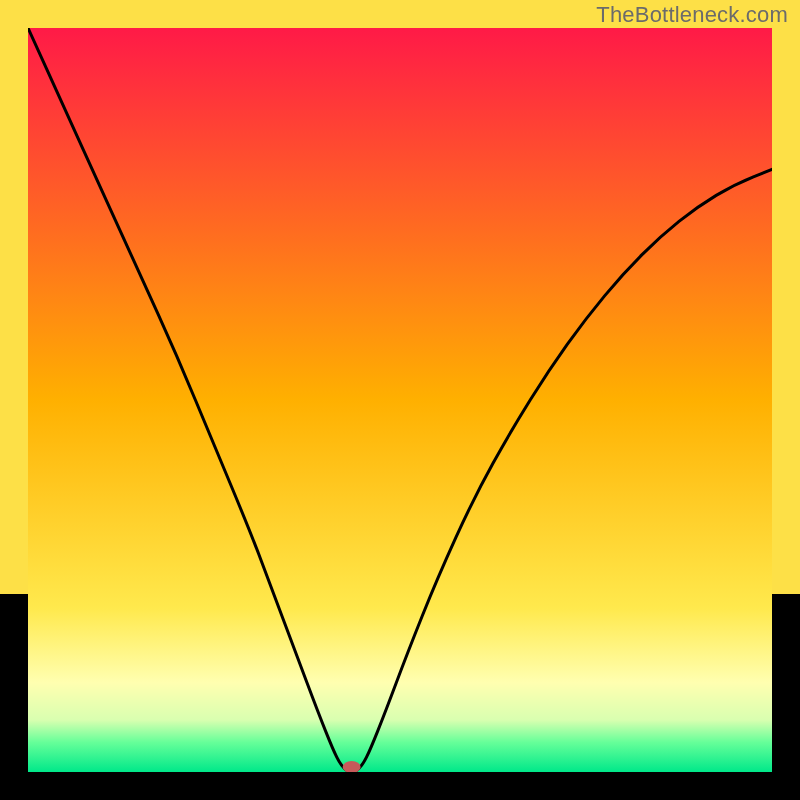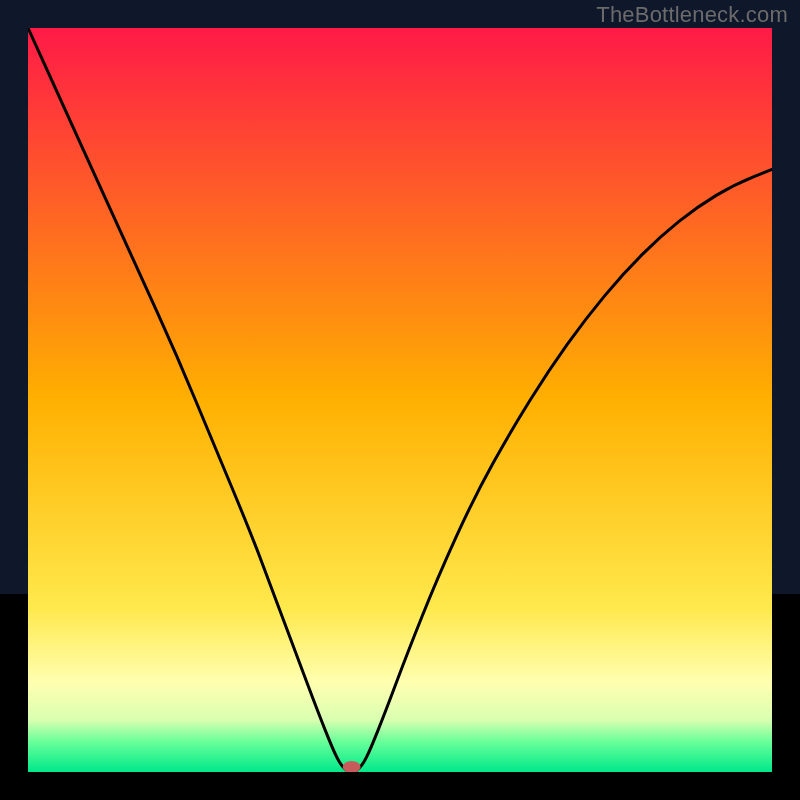--- a/index.html
+++ b/index.html
@@ -8,21 +8,21 @@
     width: 800px;
     height: 800px;
     overflow: hidden;
     background: #000;
     font-family: Arial, Helvetica, sans-serif;
   }
   .frame {
     position: relative;
     width: 800px;
     height: 594px;
-    background: #0f172a;
+    background: #fde047;
   }
   .watermark {
     position: absolute;
     top: 2px;
     right: 12px;
     color: #6b6b6b;
     font-size: 22px;
     letter-spacing: 0.2px;
     font-weight: 400;
     z-index: 5;

